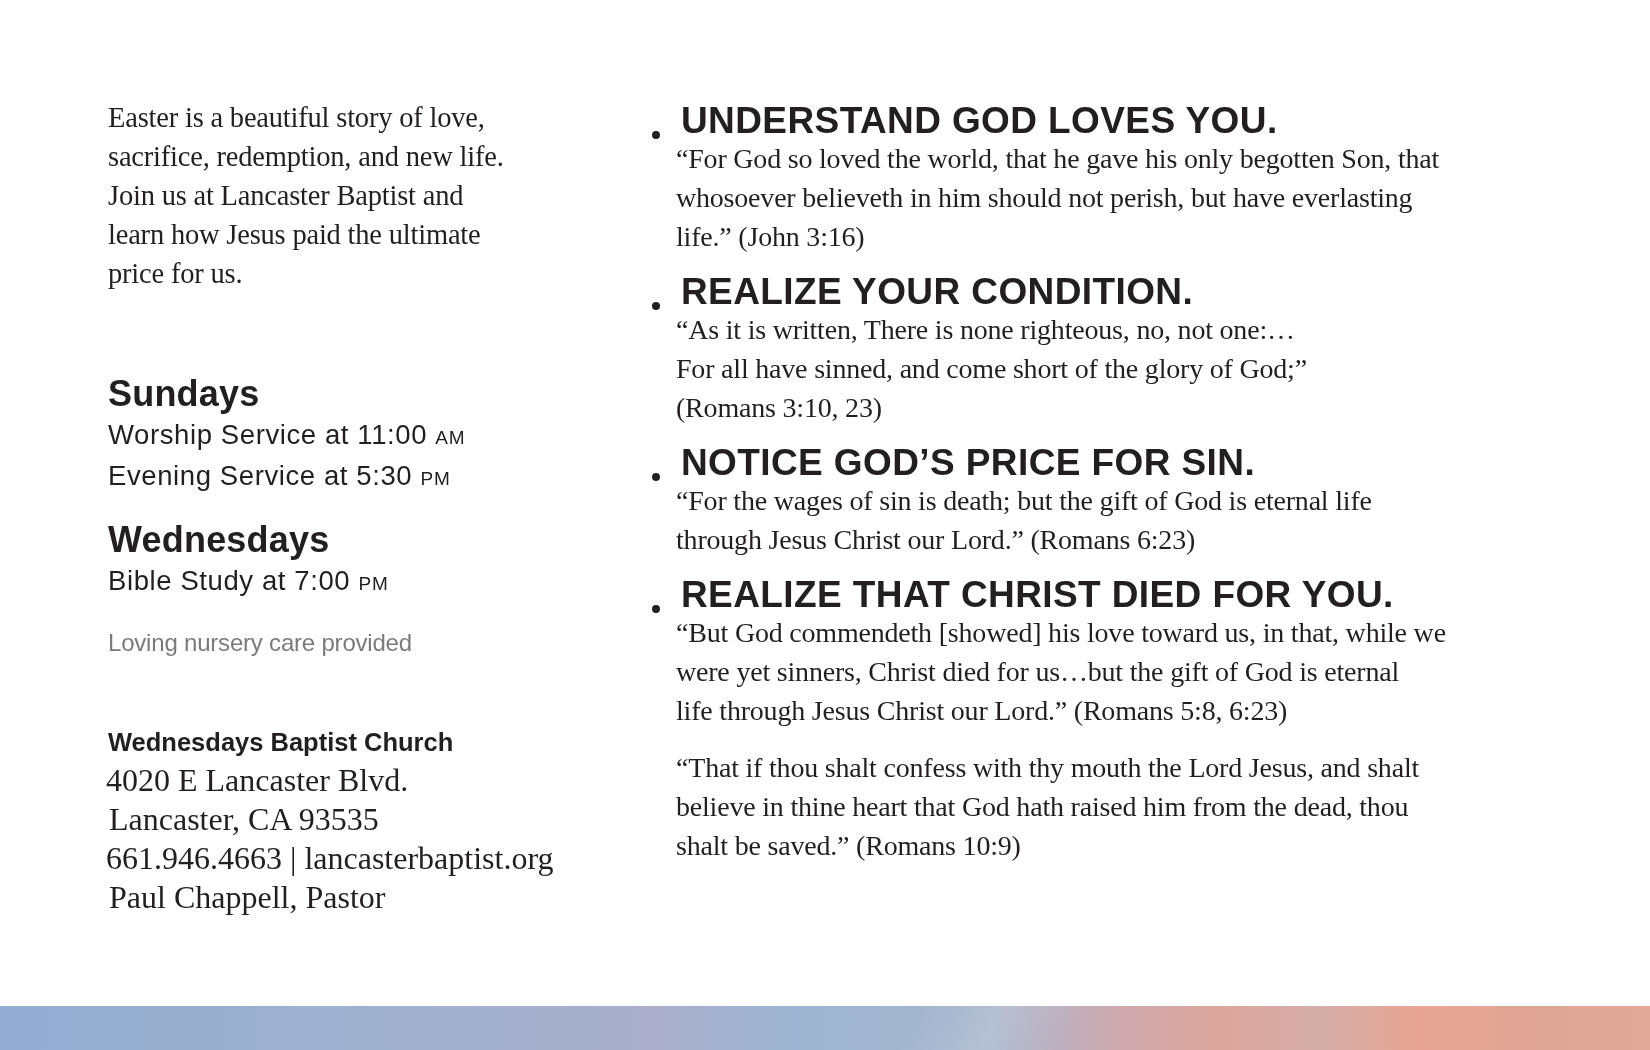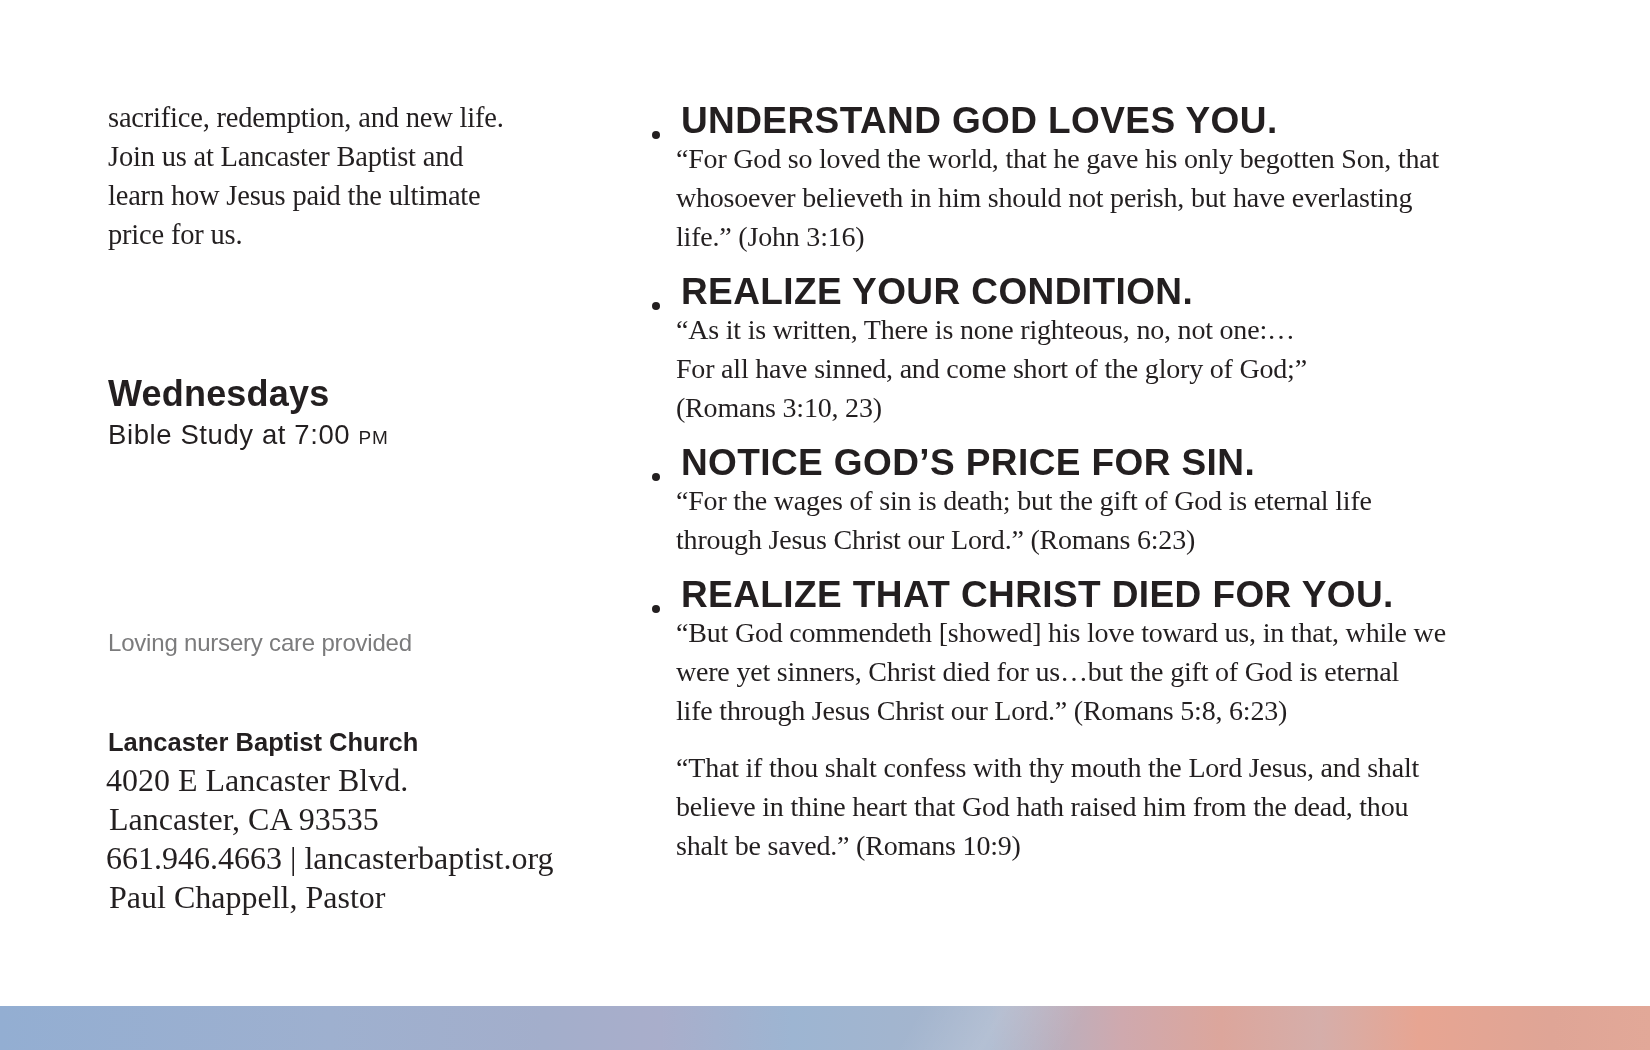--- a/index.html
+++ b/index.html
@@ -15,21 +15,21 @@
       font-size: 28.5px; line-height: 39px; letter-spacing: -0.2px;
     }
     .schedule { position: absolute; left: 108px; top: 372px; width: 470px; }
     .day-title {
       font-size: 36px; font-weight: bold; line-height: 44px; letter-spacing: 0.2px;
     }
     .service-line {
       font-size: 27.5px; line-height: 38px; letter-spacing: 0.6px;
     }
     .service-line .ampm { font-size: 19px; letter-spacing: 0.8px; }
-    .day-block + .day-block { margin-top: 12px; text-align: right; }
+    .day-block + .day-block { margin-top: 20px; }
 
     .nursery {
       position: absolute; left: 108px; top: 629px;
       font-size: 24px; color: #7b7b7c; letter-spacing: -0.2px;
     }
 
     .church-info { position: absolute; left: 106px; top: 723px; width: 500px; }
     .church-name {
       font-size: 25.5px; font-weight: bold; line-height: 38px; margin-left: 2px;
     }
@@ -62,39 +62,49 @@
     }
     .bottom-band::before {
       content: ""; position: absolute; inset: 0;
       background: linear-gradient(120deg, rgba(255,255,255,0) 55%, rgba(255,255,255,0.15) 60%, rgba(255,255,255,0) 65%);
     }
   </style>
 </head>
 <body>
 
 <div class="intro serif">
+  <div>Easter is a beautiful story of love,</div>
   <div>sacrifice, redemption, and new life.</div>
   <div>Join us at Lancaster Baptist and</div>
   <div>learn how Jesus paid the ultimate</div>
   <div>price for us.</div>
 </div>
 
 <div class="schedule sans">
+  <div class="day-block">
+    <div class="day-title">Sundays</div>
+    <div class="service-line">
+      <span>Worship Service at 11:00 </span><span class="ampm">AM</span>
+    </div>
+    <div class="service-line">
+      <span>Evening Service at 5:30 </span><span class="ampm">PM</span>
+    </div>
+  </div>
   <div class="day-block">
     <div class="day-title">Wednesdays</div>
     <div class="service-line">
       <span>Bible Study at 7:00 </span><span class="ampm">PM</span>
     </div>
   </div>
 </div>
 
 <div class="nursery sans">Loving nursery care provided</div>
 
 <div class="church-info">
-  <div class="church-name sans">Lancaster Baptist Church</div>
+  <div class="church-name sans">Wednesdays Baptist Church</div>
   <div class="church-line serif">4020 E Lancaster Blvd.</div>
   <div class="church-line serif indent">Lancaster, CA 93535</div>
   <div class="church-line serif">661.946.4663 | lancasterbaptist.org</div>
   <div class="church-line serif indent">Paul Chappell, Pastor</div>
 </div>
 
 <div class="steps">
   <div class="step">
     <div class="step-head sans">
       <span class="bullet"></span>

